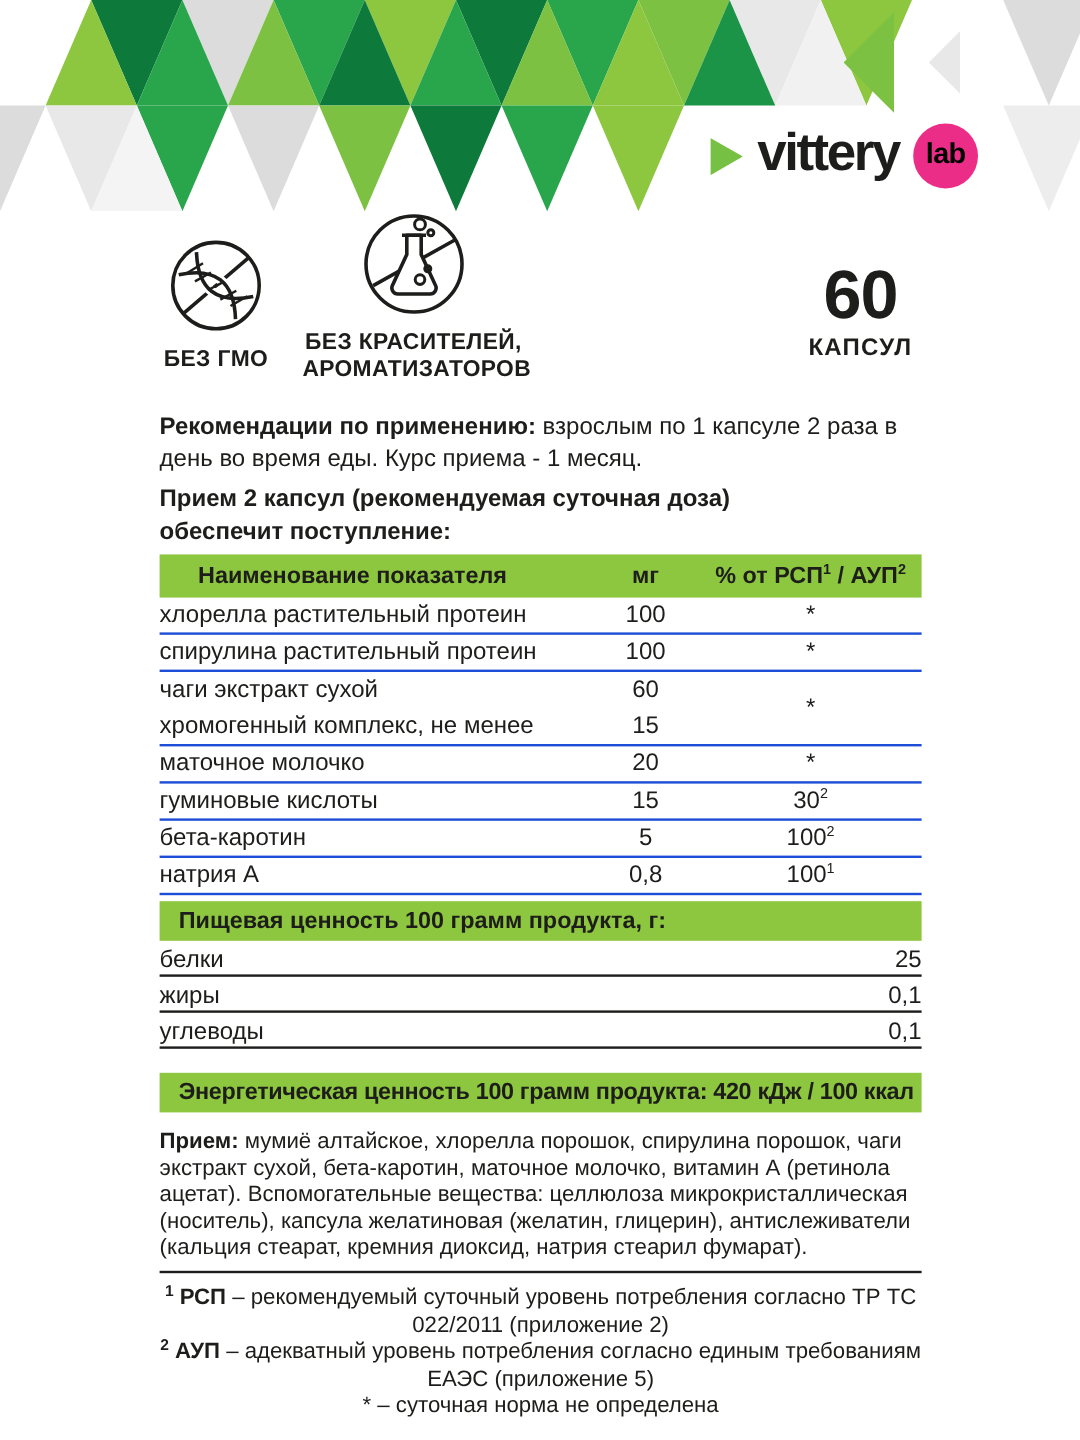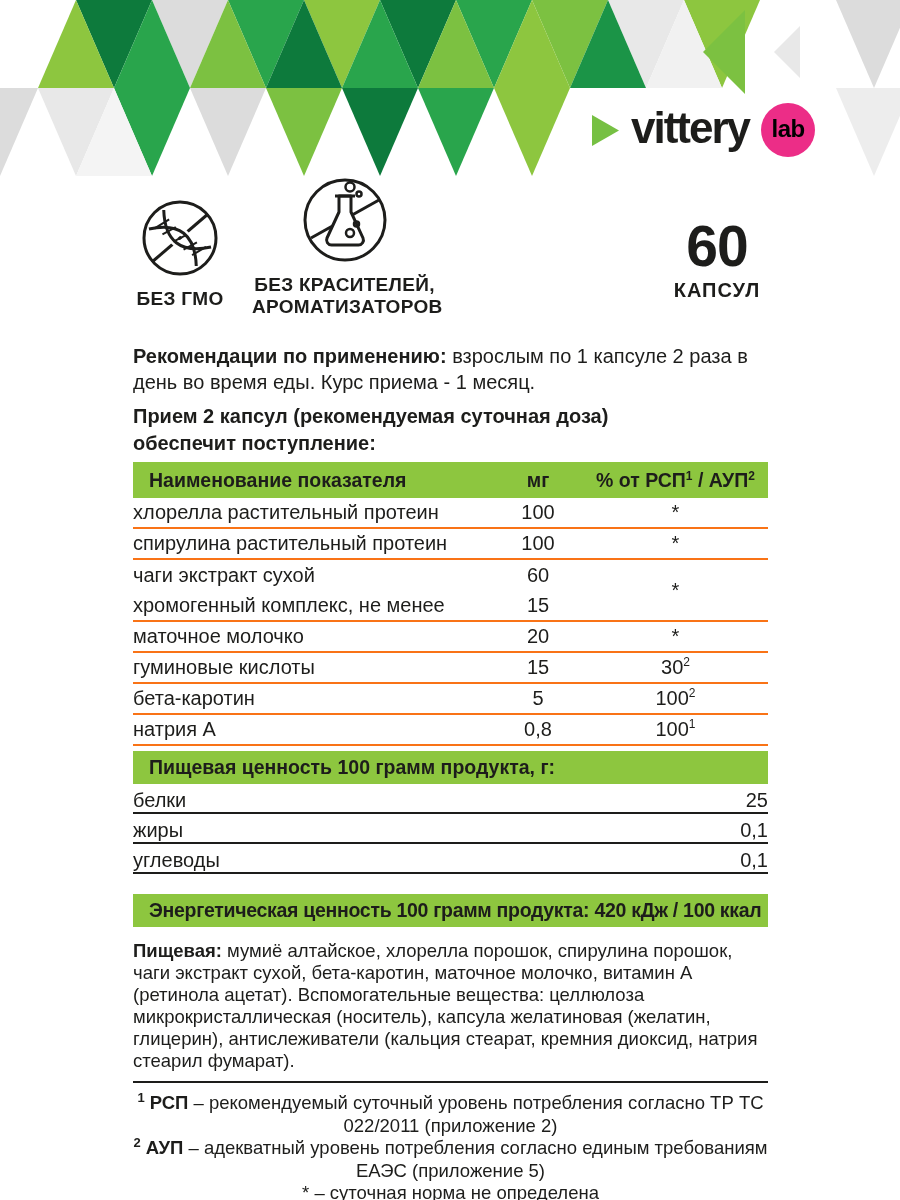--- a/index.html
+++ b/index.html
@@ -33,25 +33,25 @@
   
   .content { position:absolute; left:133px; top:340px; width:635px; }
   .para { font-size:20px; line-height:26px; padding-top:3px; }
   .para b { font-weight:bold; }
   .dose { font-size:20px; line-height:27px; font-weight:bold; margin-top:8px; }
 
   .bar { background:#8dc63f; font-weight:bold; font-size:19.5px;
     display:flex; align-items:center; padding-left:16px; }
   .bar-head { height:36px; margin-top:5px; display:grid;
     grid-template-columns:1fr 90px 185px; align-items:center; padding-left:0; }
-  .bar-head .c1 { padding-left:16px; }
+  .bar-head .c1 { padding-left:32px; }
   .bar-head .c2, .bar-head .c3 { text-align:center; }
 
   .trow { display:grid; grid-template-columns:1fr 90px 185px; align-items:center;
-    min-height:31px; border-bottom:2px solid #f97316; font-size:20px; }
+    min-height:31px; border-bottom:2px solid #1d4ed8; font-size:20px; }
   .trow:last-of-type { border-bottom:none; }
   .trow .c2, .trow .c3 { text-align:center; }
   .trow.merged { min-height:62px; }
   .trow.merged .stack div { line-height:30px; }
   .sup { font-size:12px; vertical-align:super; line-height:0; }
 
   .nrow { display:flex; justify-content:space-between; align-items:flex-end;
     min-height:30px; border-bottom:2px solid #1d1d1b; font-size:20px; }
   .nrow:last-of-type { border-bottom:none; }
 
@@ -220,21 +220,21 @@
       <span>жиры</span>
       <span>0,1</span>
     </div>
     <div class="nrow">
       <span>углеводы</span>
       <span>0,1</span>
     </div>
 
     <div class="bar bar-energy">Энергетическая ценность 100 грамм продукта: 420 кДж / 100 ккал</div>
 
-    <p class="composition"><b>Пищевая:</b><span> мумиё алтайское, хлорелла порошок, спирулина порошок, чаги экстракт сухой, бета-каротин, маточное молочко, витамин А (ретинола ацетат). Вспомогательные вещества: целлюлоза микрокристаллическая (носитель), капсула желатиновая (желатин, глицерин), антислеживатели (кальция стеарат, кремния диоксид, натрия стеарил фумарат).</span></p>
+    <p class="composition"><b>Прием:</b><span> мумиё алтайское, хлорелла порошок, спирулина порошок, чаги экстракт сухой, бета-каротин, маточное молочко, витамин А (ретинола ацетат). Вспомогательные вещества: целлюлоза микрокристаллическая (носитель), капсула желатиновая (желатин, глицерин), антислеживатели (кальция стеарат, кремния диоксид, натрия стеарил фумарат).</span></p>
 
     <hr class="divider">
 
     <div class="footnotes">
       <div><span class="fn-sup">1</span> <span class="fn-term">РСП</span><span> – рекомендуемый суточный уровень потребления согласно ТР ТС 022/2011 (приложение 2)</span></div>
       <div><span class="fn-sup">2</span> <span class="fn-term">АУП</span><span> – адекватный уровень потребления согласно единым требованиям ЕАЭС (приложение 5)</span></div>
       <div><span>*</span><span> – суточная норма не определена</span></div>
     </div>
 
   </div>

